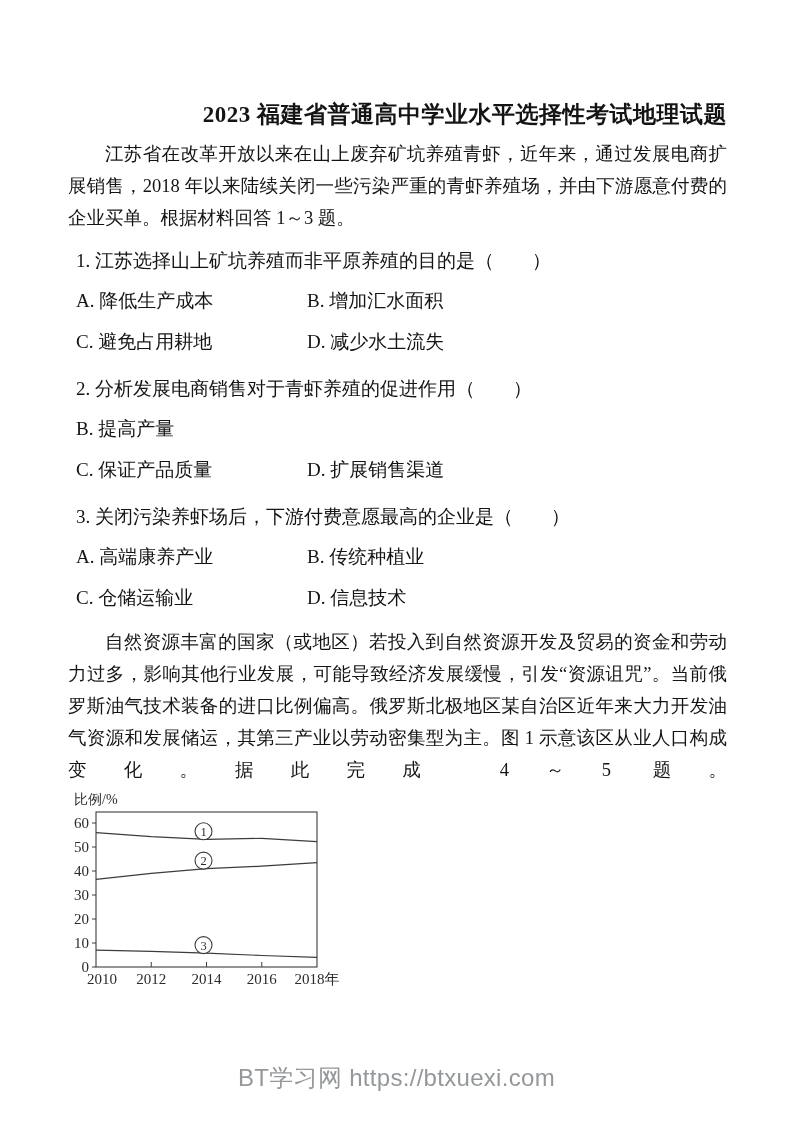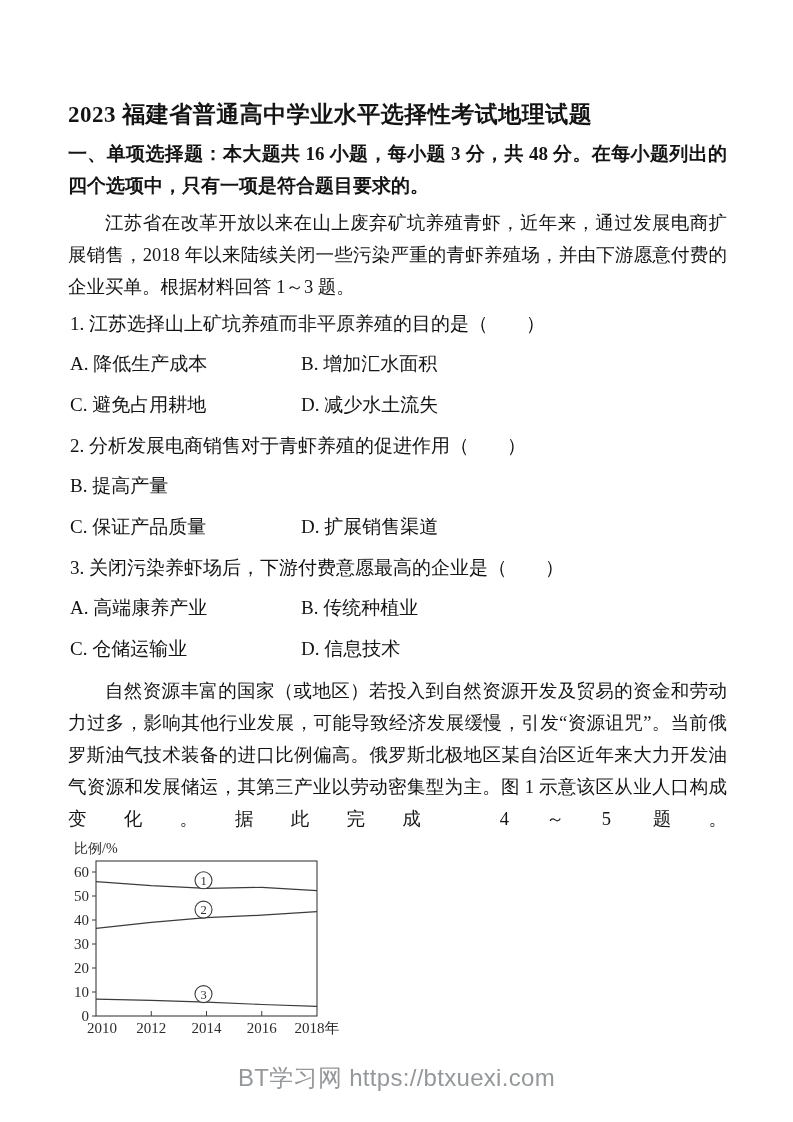--- a/index.html
+++ b/index.html
@@ -5,33 +5,33 @@
   * { margin:0; padding:0; box-sizing:border-box; }
   html,body { overflow:hidden; }
   body {
     width:793px; height:1122px; background:#ffffff;
     font-family:"Liberation Serif","DejaVu Serif",serif;
     color:#141414;
   }
   .page { position:relative; width:793px; height:1122px; background:#fff; overflow:hidden; }
   .content { position:absolute; left:68px; top:100px; width:659px; }
   .title {
-    font-size:23px; font-weight:700; text-align:left;
+    font-size:23px; font-weight:700; text-align:right;
     line-height:30px; margin-bottom:8px; letter-spacing:0.5px;
   }
   .sec-head {
     font-size:19px; font-weight:700; line-height:32px;
     text-align:justify;
   }
   .passage {
     font-size:18.5px; line-height:32px; text-align:justify;
     text-indent:2em; margin-top:5px;
   }
   .passage.just-last { text-align-last:justify; margin-top:6px; }
-  .question { margin:2px; }
+  .question { margin:8px; }
   .stem { font-size:19px; line-height:38px; }
   .opt-row { font-size:19px; line-height:41px; display:flex;gap:44px; }
   .opt-row .opt { display:inline-block; }
   .opt-row .opt:first-child { width:187px; }
   .chart-fig { margin-top:4px; margin-left:-10px; }
   .footer {
     position:absolute; left:0; right:0; top:1062px; text-align:center;
     font-family:"Liberation Sans","DejaVu Sans",sans-serif;
     font-size:24px; color:#95989a; letter-spacing:0.3px;
   }
@@ -39,21 +39,20 @@
     font-family:"Liberation Serif","DejaVu Serif",serif;
     fill:#2b2b2b;
   }
 </style>
 </head>
 <body>
 
 <div class="page">
   <div class="content">
     <h1 class="title">2023 福建省普通高中学业水平选择性考试地理试题</h1>
-    <p class="sec-head">一、单项选择题：本大题共 16 小题，每小题 3 分，共 48 分。在每小题列出的四个选项中，只有一项是符合题目要求的。</p>
     <p class="passage">江苏省在改革开放以来在山上废弃矿坑养殖青虾，近年来，通过发展电商扩展销售，2018 年以来陆续关闭一些污染严重的青虾养殖场，并由下游愿意付费的企业买单。根据材料回答 1～3 题。</p>
     <div id="questions">
         <div class="question">
           <p class="stem">1. 江苏选择山上矿坑养殖而非平原养殖的目的是（　　）</p>
           <div class="opt-row">
             <span class="opt">A. 降低生产成本</span>
             <span class="opt">B. 增加汇水面积</span>
           </div>
           <div class="opt-row">
             <span class="opt">C. 避免占用耕地</span>

